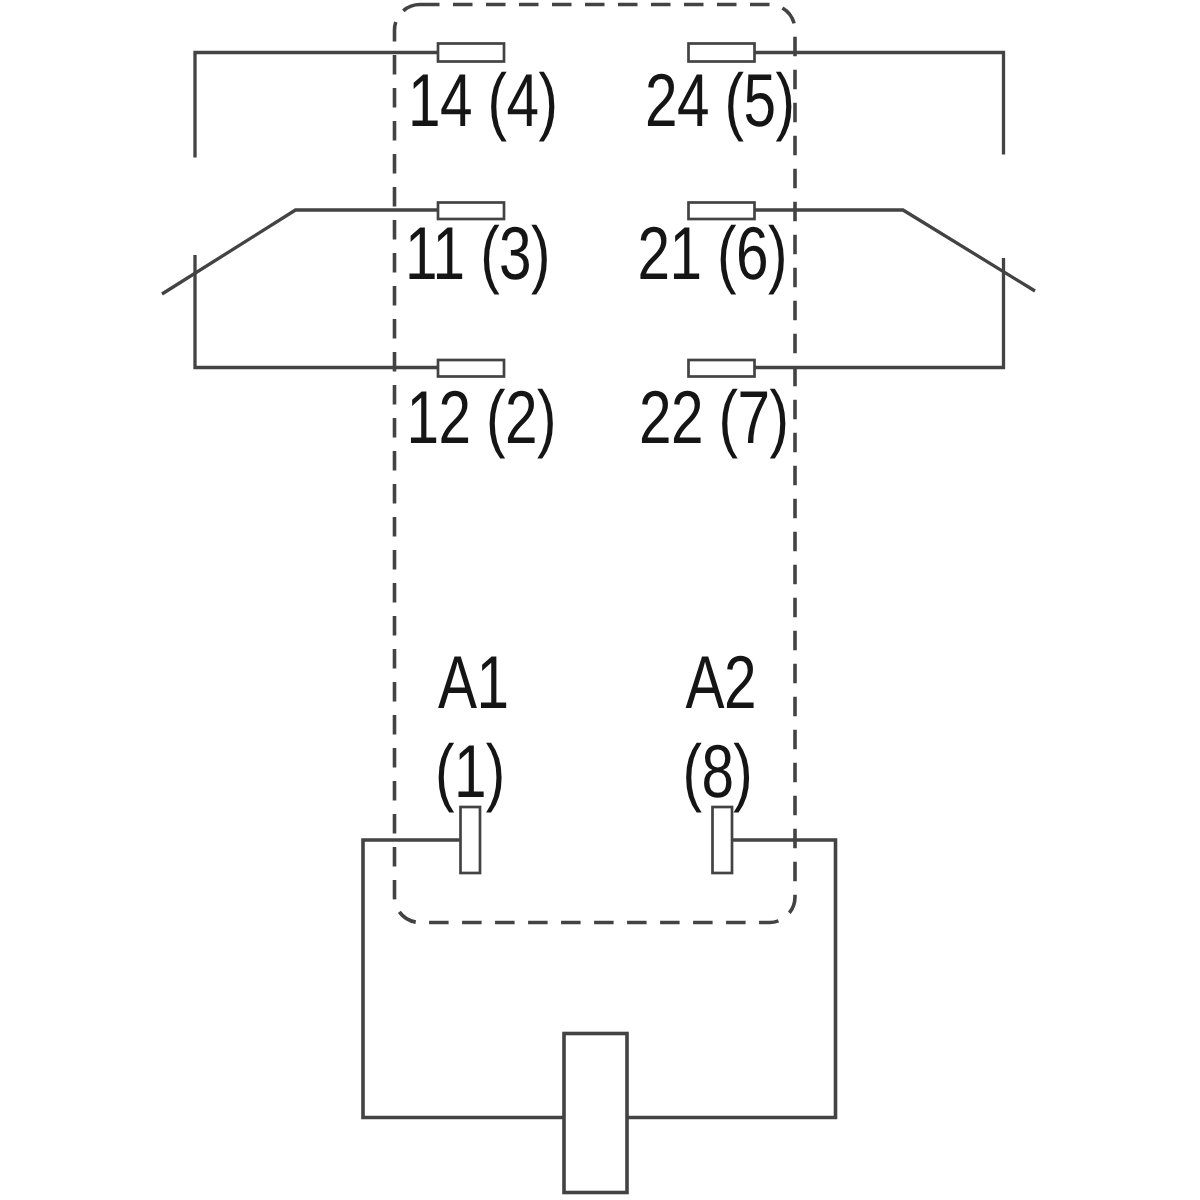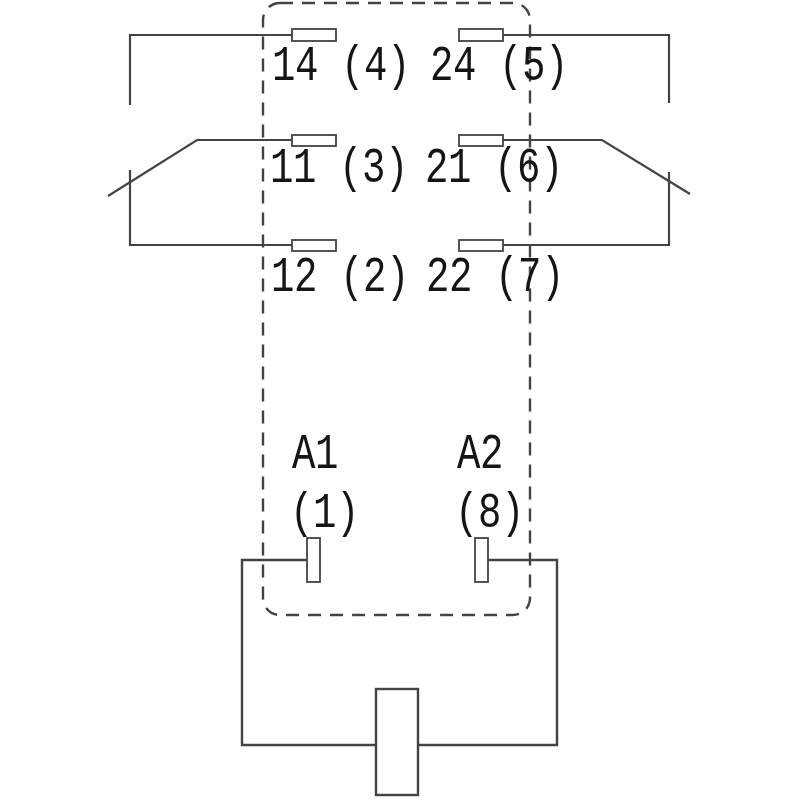--- a/index.html
+++ b/index.html
@@ -8,21 +8,21 @@
     --background: #ffffff;
   }
   * { margin: 0; padding: 0; box-sizing: border-box; }
   html, body { width: 800px; height: 800px; background: var(--background); }
   .canvas {
     position: relative;
     width: 800px;
     height: 800px;
     background: var(--background);
     overflow: hidden;
-    font-family: Liberation Mono, monospace;
+    font-family: Liberation Sans, sans-serif;
   }
   .canvas svg { position: absolute; left: 0; top: 0; }
 
   
   .wire   { fill: none; stroke: var(--line); stroke-width: 2.2; }
   .dashed { fill: none; stroke: var(--line); stroke-width: 2.4; stroke-dasharray: 13 9; }
   .frame  { fill: none; stroke: var(--line); stroke-width: 2.4; }
   .pad    { fill: #ffffff; stroke: var(--line); stroke-width: 1.8; }
   .tab    { fill: #ffffff; stroke: var(--line); stroke-width: 2.4; }
 

